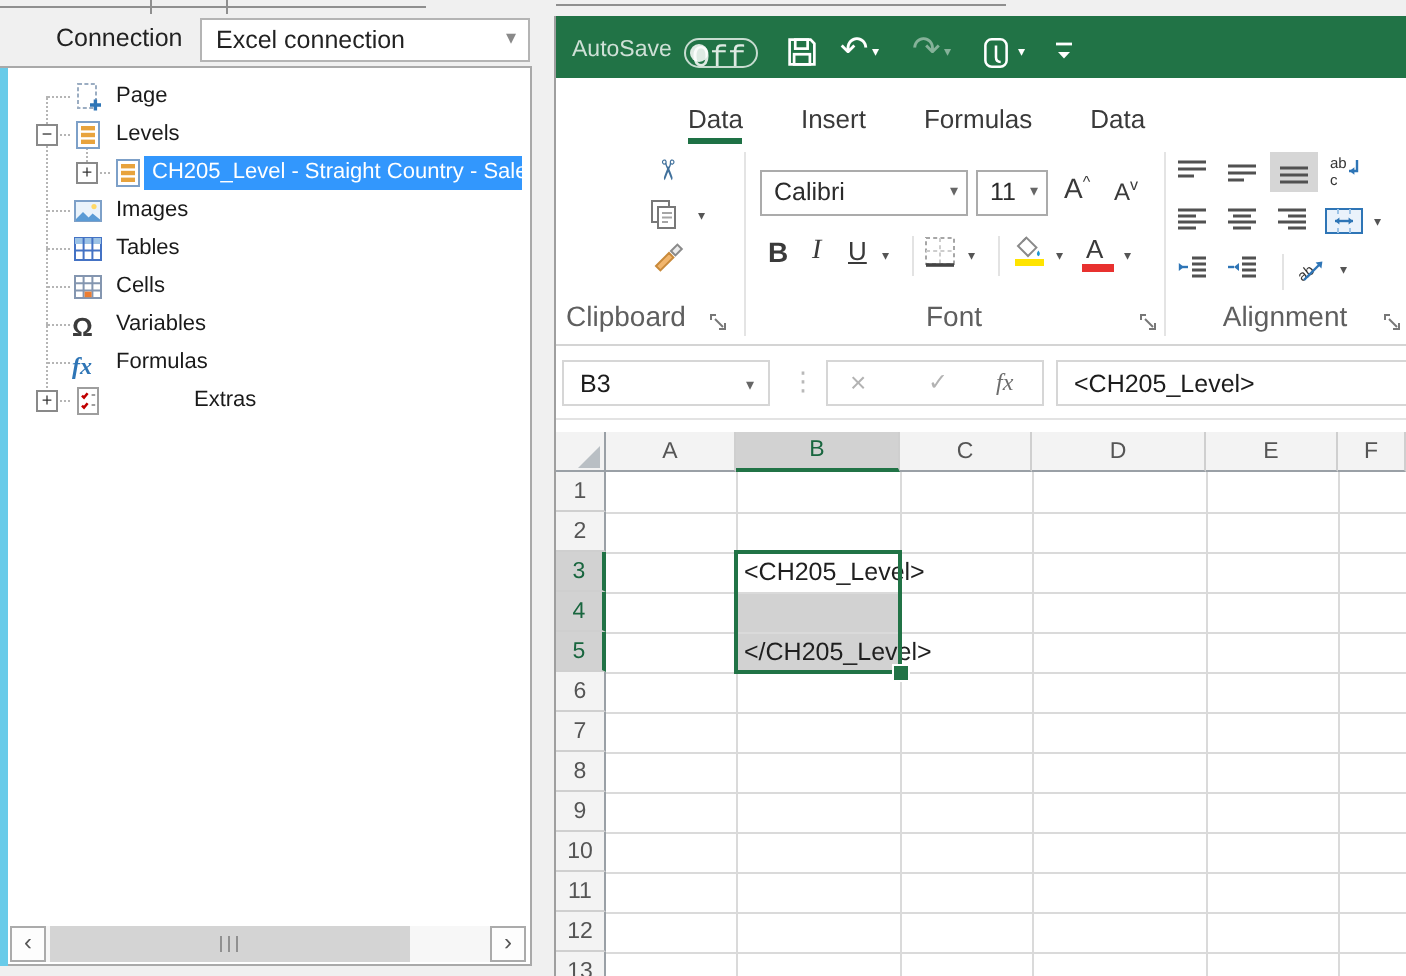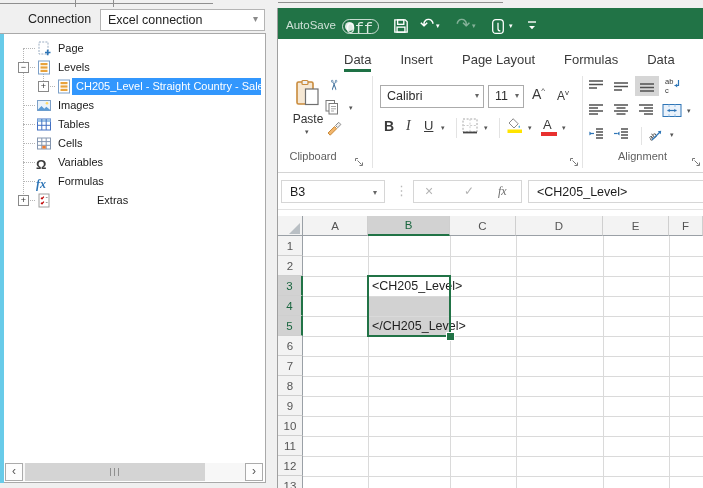--- a/index.html
+++ b/index.html
@@ -41,21 +41,21 @@
   #autosave-toggle .dot{position:absolute;left:2px;top:2px;width:9px;height:9px;border-radius:50%;background:rgba(255,255,255,.85);}
   #autosave-toggle .st{position:absolute;right:5px;top:1px;font-size:15px;color:rgba(255,255,255,.85);font-family:Liberation Mono, monospace;}
   .qat-glyph{position:absolute;color:#fff;font-size:17px;line-height:17px;}
   .qat-arrow{position:absolute;color:#fff;font-size:7px;}
   
   #tabs{position:absolute;left:0;top:39px;width:425px;height:25px;display:flex;align-items:flex-end;gap:29px;padding-left:66px;box-sizing:border-box;background:#fff;}
   .tab{font-size:13px;color:#3a3a3a;padding-bottom:5px;white-space:nowrap;}
   .tab.active{border-bottom:3px solid #1e7145;padding-bottom:2px;}
   
   .rdivider{position:absolute;width:1px;background:#e4e4e4;}
-  .grp-label{position:absolute;font-size:11px;color:#5f5f5f;text-align:center;}
+  .grp-label{position:absolute;font-size:14px;color:#5f5f5f;text-align:center;}
   .launcher{position:absolute;width:10px;height:10px;}
   .rbtn{position:absolute;}
   .menu-arrow{position:absolute;color:#555;font-size:7px;}
   .fcombo{position:absolute;background:#fff;border:1px solid #ababab;box-sizing:border-box;}
   .fcombo .val{position:absolute;left:6px;top:3px;font-size:12.5px;color:#2b2b2b;}
   .fcombo .chev{position:absolute;right:4px;top:5px;font-size:8px;color:#666;}
   .sepv{position:absolute;width:1px;background:#e3e3e3;}
   .selbtn{background:#d6d6d6;}
   
   .fbox{position:absolute;background:#fff;border:1px solid #d6d6d6;box-sizing:border-box;}
@@ -213,38 +213,28 @@
         <svg width="12" height="15">
             <path d="M2 4 h8" stroke="#fff" stroke-width="1.4"></path>
             <path d="M3 8 l3 3.2 3-3.2 z" fill="#fff"></path>
           </svg>
       </span>
     </div>
 
     <div id="tabs">
         <span class="tab active">Data</span>
         <span class="tab">Insert</span>
-        <span class="tab">Page Layout</span>
         <span class="tab">Formulas</span>
         <span class="tab">Data</span>
       </div>
 
     <div class="rdivider" style="left:94px;top:68px;height:92px"></div>
     <div class="rdivider" style="left:304px;top:68px;height:92px"></div>
     <div class="abs" style="left:0;top:164px;width:425px;height:1px;background:#d4d4d4"></div>
 
-    <div class="rbtn" style="left:11px;top:68px;width:38px;height:64px">
-      <svg width="30" height="30" viewBox="0 0 30 30" style="position:absolute;left:3px;top:2px">
-          <rect x="5" y="4" width="16" height="22" rx="1.5" fill="#f6e8d4" stroke="#c98a3b" stroke-width="1.6"></rect>
-          <rect x="10" y="2.5" width="6" height="4" rx="1" fill="#efefef" stroke="#c98a3b" stroke-width="1.2"></rect>
-          <rect x="13.5" y="11" width="12.5" height="15.5" fill="#fff" stroke="#6e6e6e" stroke-width="1.2"></rect>
-        </svg>
-      <span class="abs" style="left:0;top:36px;width:38px;text-align:center;font-size:12px;color:#333">Paste</span>
-      <span class="menu-arrow" style="left:16px;top:52px">▾</span>
-    </div>
     <span class="abs" style="left:50px;top:69px;font-size:14px;color:#41719c;transform:rotate(90deg)">✂</span>
     <span class="abs" style="left:46px;top:91px">
       <svg width="17" height="17">
           <rect x="2" y="1.5" width="8.5" height="10.5" fill="#fff" stroke="#787878"></rect>
           <rect x="5" y="4.5" width="8.5" height="10.5" fill="#fff" stroke="#787878"></rect>
           <path d="M7 7.5h5 M7 9.8h5 M7 12h3" stroke="#a5a5a5"></path>
         </svg>
     </span>
     <span class="menu-arrow" style="left:71px;top:96px">▾</span>
     <span class="abs" style="left:47px;top:110px">
@@ -293,20 +283,21 @@
           <path d="M13.2 8.2 q1.5 2 0 2.9 q-1.5-.9 0-2.9 z" fill="#1f98d1"></path>
           <rect x="1.5" y="12.5" width="14.5" height="3.5" fill="#ffe400"></rect>
         </svg>
     </span>
     <span class="menu-arrow" style="left:250px;top:116px">▾</span>
     <span class="abs" style="left:263px;top:109px;width:16px;height:19px">
       <span class="abs" style="left:2px;top:0;font-size:13px;color:#3a3a3a">A</span>
       <span class="abs" style="left:0;top:15px;width:16px;height:3.5px;background:#e8312f"></span>
     </span>
     <span class="menu-arrow" style="left:284px;top:116px">▾</span>
+    <div class="grp-label" style="left:94px;top:142px;width:210px">Font</div>
     <span class="launcher" style="left:291px;top:145px">
       <svg width="10" height="10">
           <path d="M1.5 4 V1.5 H4" fill="none" stroke="#777"></path>
           <path d="M3.5 3.5 l4 4" stroke="#777"></path>
           <path d="M8.5 5.5 V8.5 H5.5" fill="none" stroke="#777"></path>
         </svg>
     </span>
 
     <span class="rbtn" style="left:309px;top:70px">
       <svg width="18" height="16">

